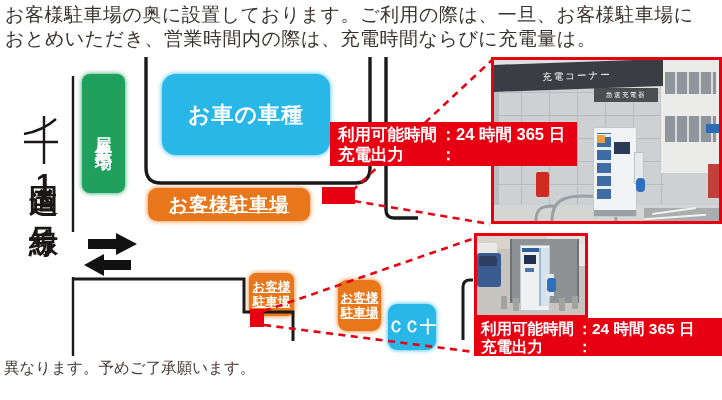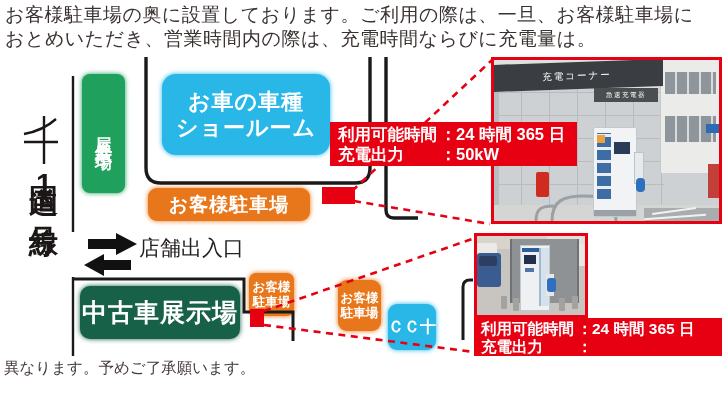--- a/index.html
+++ b/index.html
@@ -9,21 +9,21 @@
   }
   
   .header{position:absolute;left:5px;top:3px;width:712px;color:#3a3231;
     font-size:19px;line-height:24px;letter-spacing:.5px;z-index:6;}
   .footer{position:absolute;left:4px;top:358px;width:716px;color:#433938;
     font-size:15.5px;line-height:19.5px;z-index:6;}
   
   .mapbox{position:absolute;color:#fff;font-weight:bold;text-align:center;z-index:20;}
   .glow-green{background:#1fa05c;box-shadow:0 0 5px #1fa05c;}
   .glow-cyan{background:#29b7e8;box-shadow:0 0 5px #29b7e8;}
-  .glow-orange{background:#e8761b;box-shadow:0 0 5px #e8761b;}
+  .glow-orange{background:#e8761b;box-shadow:0 0 5px #e8761b;text-decoration:underline;}
   .glow-dgreen{background:#176148;box-shadow:0 0 5px #176148;}
   .outdoor{left:82px;top:74px;width:43px;height:119px;border-radius:8px;
     writing-mode:vertical-rl;text-orientation:upright;font-size:17px;letter-spacing:4px;
     display:flex;align-items:center;justify-content:center;}
   .showroom{left:162px;top:74px;width:168px;height:81px;border-radius:14px;
     font-size:22px;line-height:26px;letter-spacing:1px;display:flex;flex-direction:column;
     align-items:center;justify-content:center;}
   .parking-main{left:148px;top:188px;width:162px;height:33px;border-radius:9px;
     font-size:19px;line-height:33px;letter-spacing:1px;}
   .usedcar{left:80px;top:286px;width:160px;height:53px;border-radius:10px;
@@ -170,41 +170,38 @@
     <div class="pb-bollard pb-b1"></div>
     <div class="pb-bollard pb-b2"></div>
     <div class="pb-bollard pb-b3"></div>
     <div class="pb-bollard pb-b4"></div>
   </div>
 
   <div class="mapbox glow-green outdoor">屋外展示場</div>
 
   <div class="mapbox glow-cyan showroom">
     <div>お車の車種</div>
-    <div>ショールーム</div>
   </div>
 
   <div class="mapbox glow-orange parking-main">お客様駐車場</div>
 
-  <div class="mapbox glow-dgreen usedcar">中古車展示場</div>
 
   <div class="mapbox glow-orange parking-s parking-s1">
     <div>お客様</div>
     <div>駐車場</div>
   </div>
 
   <div class="mapbox glow-orange parking-s parking-s2">
     <div>お客様</div>
     <div>駐車場</div>
   </div>
 
   <div class="mapbox glow-cyan ccbox">ＣＣ十条</div>
 
   <div class="route-label">国道1号線</div>
-  <div class="entrance-label">店舗出入口</div>
 
   <svg class="overlay" width="722" height="400" viewBox="0 0 722 400">
 
     <g stroke="#1a1716" stroke-width="2.4" fill="none">
       <path d="M56,119 C46,128 35,132 24,134"></path>
       <path d="M24,142 L58,142"></path>
       <path d="M44,116 L44,164"></path>
     </g>
 
     <g stroke="#1a1a1a" fill="none">
@@ -231,21 +228,20 @@
 
   <div class="marker marker1"></div>
   <div class="marker marker2"></div>
 
   <div class="infobox infobox1">
     <span class="lab">利用可能時間</span>
     <span>：</span>
     <span>24 時間 365 日</span>
     <span class="lab">充電出力</span>
     <span>：</span>
-    <span>50kW</span>
   </div>
 
   <div class="infobox infobox2">
     <span class="lab">利用可能時間</span>
     <span>：</span>
     <span>24 時間 365 日</span>
     <span class="lab">充電出力</span>
     <span>：</span>
   </div>
 

